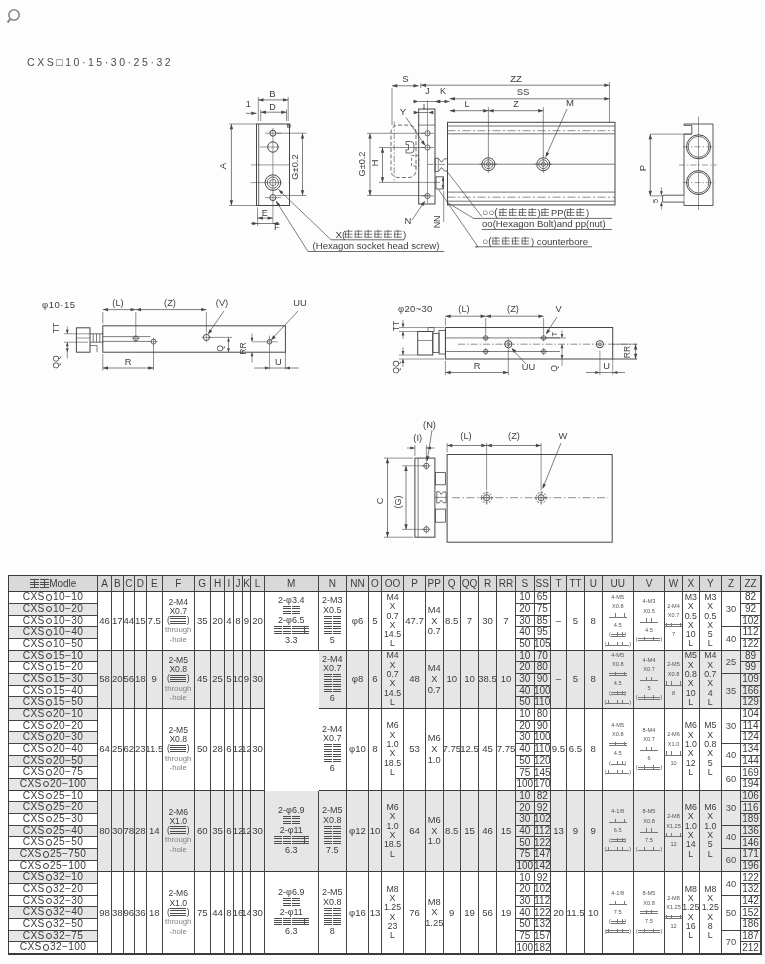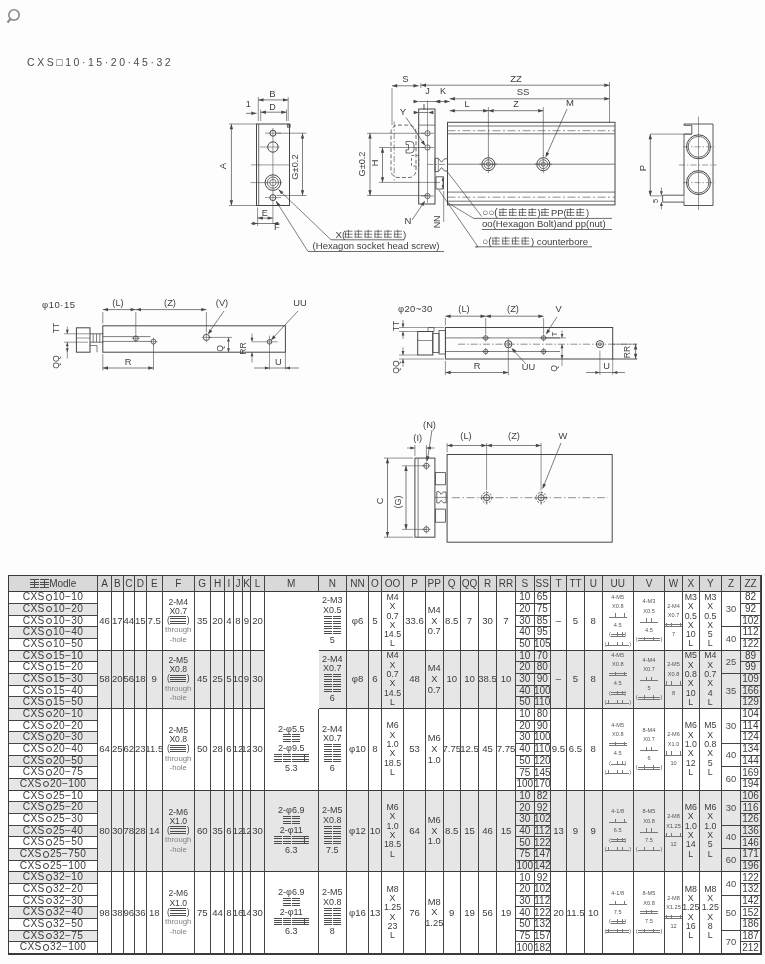--- a/index.html
+++ b/index.html
@@ -40,21 +40,21 @@
 #tbl div.fc em{font-style:normal;color:#808080;font-size:7.8px}
 #tbl div.mnc{font-size:9.0px;line-height:1.08}
 #tbl div.ooc{font-size:8.8px;line-height:1.06}
 #tbl div.ppc{font-size:9.3px;line-height:1.15}
 #tbl div.xc{font-size:8.8px;line-height:1.06}
 #tbl div.tc{font-size:5.6px;line-height:1.68;color:#555}
 #tbl div.tc span{white-space:nowrap}
 u.o{display:inline-block;width:6.4px;height:6.4px;border:0.9px solid #3d3d3d;border-radius:50%;margin:0 1px;vertical-align:-0.5px}
 </style></head><body>
 <div id="page">
-<div class="sub">CXS□10·15·20·45·32</div>
+<div class="sub">CXS□10·15·30·25·32</div>
 <svg style="position:absolute;left:4px;top:6px" width="20" height="20" viewBox="0 0 20 20">
 <circle cx="10" cy="9" r="5.2" fill="none" stroke="#8a8a8a" stroke-width="1.6"></circle>
 <line x1="6.4" y1="13" x2="3.5" y2="16.5" stroke="#8a8a8a" stroke-width="2"></line>
 </svg>
 <svg id="dwg" width="765" height="505" viewBox="0 70 765 505" font-family="Liberation Sans,sans-serif">
       <rect x="256.5" y="124.0" width="33.0" height="81.5" fill="none" stroke="#474747" stroke-width="1.0"></rect>
       <line x1="258.7" y1="124.0" x2="258.7" y2="205.5" stroke="#474747" stroke-width="0.8"></line>
       <rect x="287.3" y="124.3" width="2.9" height="2.9" fill="none" stroke="#474747" stroke-width="0.7"></rect>
       <circle cx="288.7" cy="125.7" r="0.7" fill="none" stroke="#474747" stroke-width="0.55"></circle>
       <line x1="272.9" y1="128.0" x2="272.9" y2="224.0" stroke="#474747" stroke-width="0.55"></line>
@@ -655,34 +655,37 @@
       </div>
       <div class="dc bb2" style="grid-column:11;grid-row:2/7">
         <span>8</span>
       </div>
       <div class="dc bb2" style="grid-column:12;grid-row:2/7">
         <span>9</span>
       </div>
       <div class="dc bb2" style="grid-column:13;grid-row:2/7">
         <span>20</span>
       </div>
+      <div class="mnc bb2" style="grid-column:14;grid-row:2/7">
+        <span>2-φ3.4<br><i class="cj"></i><i class="cj"></i><br>2-φ6.5<br><i class="cj"></i><i class="cj"></i><i class="cj"></i><i class="cj"></i><br>3.3</span>
+      </div>
       <div class="mnc bb2" style="grid-column:15;grid-row:2/7">
         <span>2-M3<br>X0.5<br><i class="cj"></i><i class="cj"></i><br><i class="cj"></i><i class="cj"></i><br>5</span>
       </div>
       <div class="dc bb2" style="grid-column:16;grid-row:2/7">
         <span>φ6</span>
       </div>
       <div class="dc bb2" style="grid-column:17;grid-row:2/7">
         <span>5</span>
       </div>
       <div class="ooc bb2" style="grid-column:18;grid-row:2/7">
         <span>M4<br>X<br>0.7<br>X<br>14.5<br>L</span>
       </div>
       <div class="dc bb2" style="grid-column:19;grid-row:2/7">
-        <span>33.6</span>
+        <span>47.7</span>
       </div>
       <div class="ppc bb2" style="grid-column:20;grid-row:2/7">
         <span>M4<br>X<br>0.7</span>
       </div>
       <div class="dc bb2" style="grid-column:21;grid-row:2/7">
         <span>8.5</span>
       </div>
       <div class="dc bb2" style="grid-column:22;grid-row:2/7">
         <span>7</span>
       </div>
@@ -868,23 +871,20 @@
         <span>6</span>
       </div>
       <div class="dc bb2" style="grid-column:11;grid-row:12/19">
         <span>12</span>
       </div>
       <div class="dc bb2" style="grid-column:12;grid-row:12/19">
         <span>12</span>
       </div>
       <div class="dc bb2" style="grid-column:13;grid-row:12/19">
         <span>30</span>
-      </div>
-      <div class="mnc bb2" style="grid-column:14;grid-row:12/19">
-        <span>2-φ5.5<br><i class="cj"></i><i class="cj"></i><br>2-φ9.5<br><i class="cj"></i><i class="cj"></i><i class="cj"></i><i class="cj"></i><br>5.3</span>
       </div>
       <div class="mnc bb2" style="grid-column:15;grid-row:12/19">
         <span>2-M4<br>X0.7<br><i class="cj"></i><i class="cj"></i><br><i class="cj"></i><i class="cj"></i><br>6</span>
       </div>
       <div class="dc bb2" style="grid-column:16;grid-row:12/19">
         <span>φ10</span>
       </div>
       <div class="dc bb2" style="grid-column:17;grid-row:12/19">
         <span>8</span>
       </div>
@@ -1057,21 +1057,21 @@
         <span>M6<br>X<br>1.0<br>X<br>14<br>L</span>
       </div>
       <div class="xc gsh bb2" style="grid-column:34;grid-row:19/26">
         <span>M6<br>X<br>1.0<br>X<br>5<br>L</span>
       </div>
       <div class="zc gsh" style="grid-column:35;grid-row:19/22">30</div>
       <div class="zc gsh" style="grid-column:35;grid-row:22/24">40</div>
       <div class="zc gsh bb2" style="grid-column:35;grid-row:24/26">60</div>
       <div class="sc gsh" style="grid-column:36;grid-row:19">106</div>
       <div class="sc gsh" style="grid-column:36;grid-row:20">116</div>
-      <div class="sc gsh" style="grid-column:36;grid-row:21">126</div>
+      <div class="sc gsh" style="grid-column:36;grid-row:21">189</div>
       <div class="sc gsh" style="grid-column:36;grid-row:22">136</div>
       <div class="sc gsh" style="grid-column:36;grid-row:23">146</div>
       <div class="sc gsh" style="grid-column:36;grid-row:24">171</div>
       <div class="sc gsh bb2" style="grid-column:36;grid-row:25">196</div>
       <div class="mc rsh" style="grid-column:1;grid-row:26">CXS<u class="o"></u>32−10</div>
       <div class="mc" style="grid-column:1;grid-row:27">CXS<u class="o"></u>32−20</div>
       <div class="mc" style="grid-column:1;grid-row:28">CXS<u class="o"></u>32−30</div>
       <div class="mc rsh" style="grid-column:1;grid-row:29">CXS<u class="o"></u>32−40</div>
       <div class="mc" style="grid-column:1;grid-row:30">CXS<u class="o"></u>32−50</div>
       <div class="mc rsh" style="grid-column:1;grid-row:31">CXS<u class="o"></u>32−75</div>

